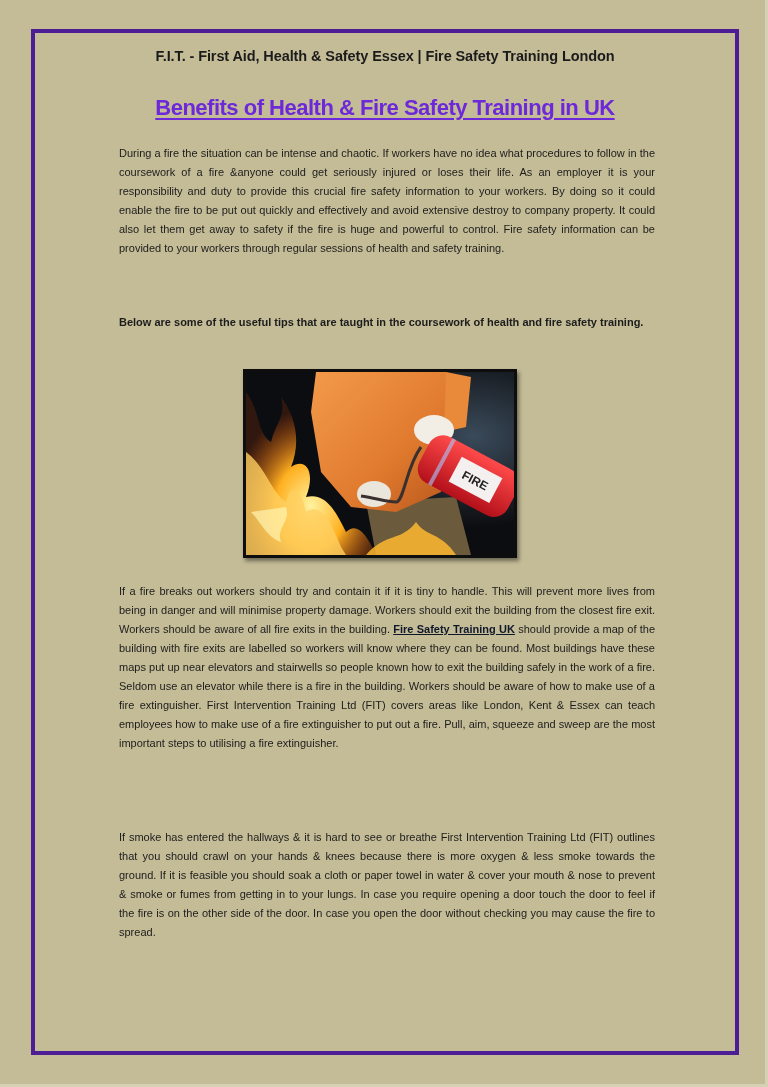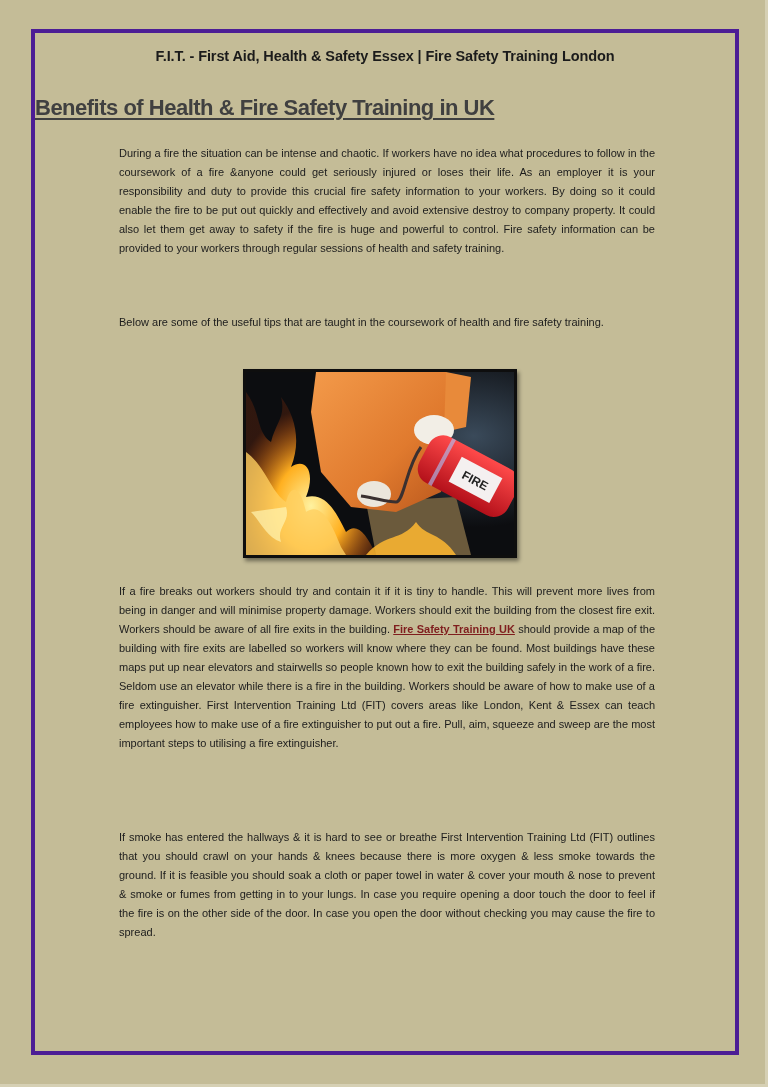--- a/index.html
+++ b/index.html
@@ -31,45 +31,45 @@
     left: 0; right: 0; top: 15px;
     text-align: center;
     font-size: 14.5px;
     font-weight: bold;
     letter-spacing: -0.1px;
     color: #1b1b1b;
   }
   .title {
     position: absolute;
     left: 0; right: 0; top: 62px;
-    text-align: left;
+    text-align: center;
     font-size: 22px;
     font-weight: bold;
     text-decoration: underline;
     text-underline-offset: 3px;
     letter-spacing: -0.5px;
-    color: #404040;
+    color: #6d28d9;
   }
   .para {
     position: absolute;
     left: 84px;
     width: 536px;
     font-size: 11px;
     line-height: 19px;
     text-align: justify;
     color: #1c1c1c;
     margin: 0;
   }
   .para b { font-weight: normal; }
   .p1 { top: 111px; }
-  .p2 { top: 280px; font-weight: normal; }
+  .p2 { top: 280px; font-weight: bold; }
   .p3 { top: 549px; }
   .p4 { top: 795px; }
   .link {
-    color: #7f1d1d;
+    color: #0f172a;
     font-weight: bold;
     text-decoration: underline;
   }
   .photo {
     position: absolute;
     left: 208px; top: 336px;
     width: 268px; height: 183px;
     border: 3px solid #0e0e0e;
     box-shadow: 2px 3px 4px rgba(0,0,0,0.45);
     background: #1a1512;

